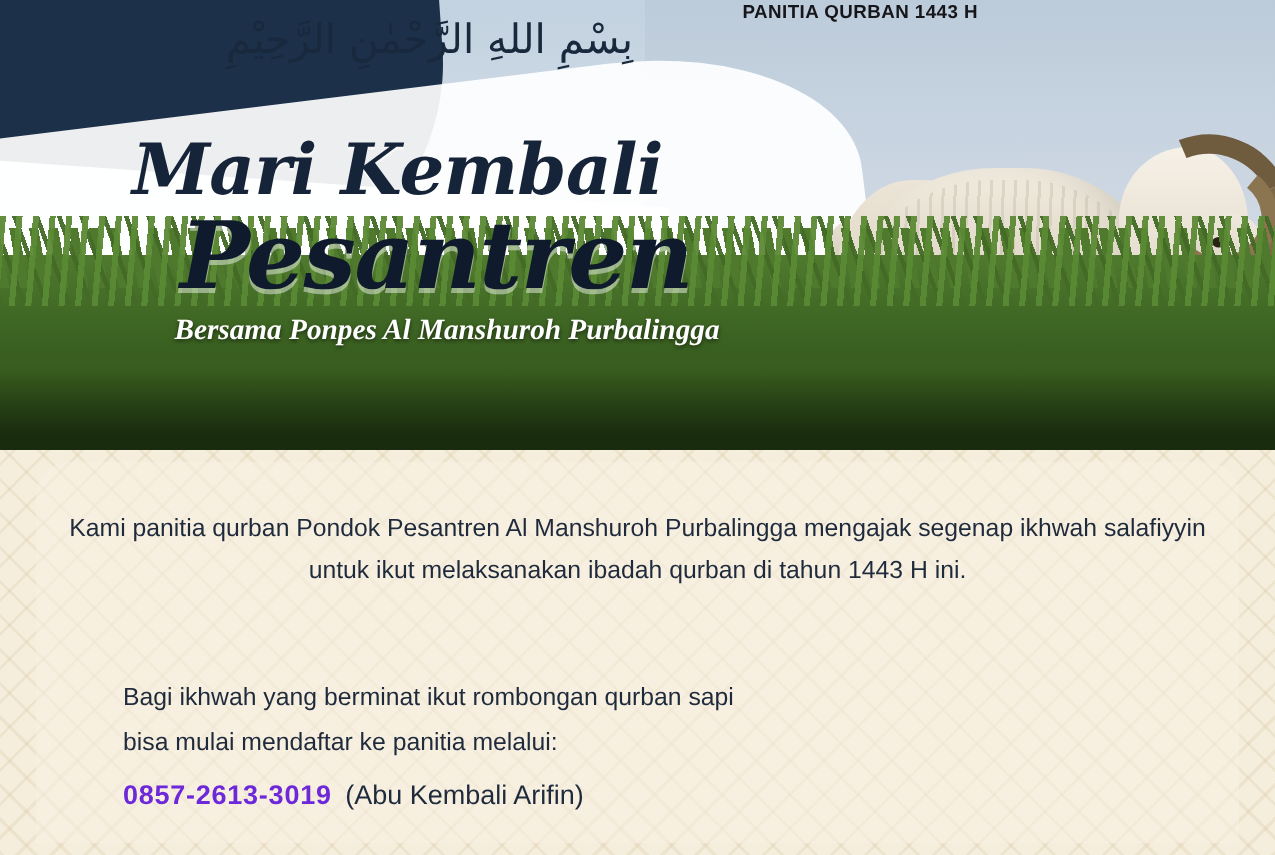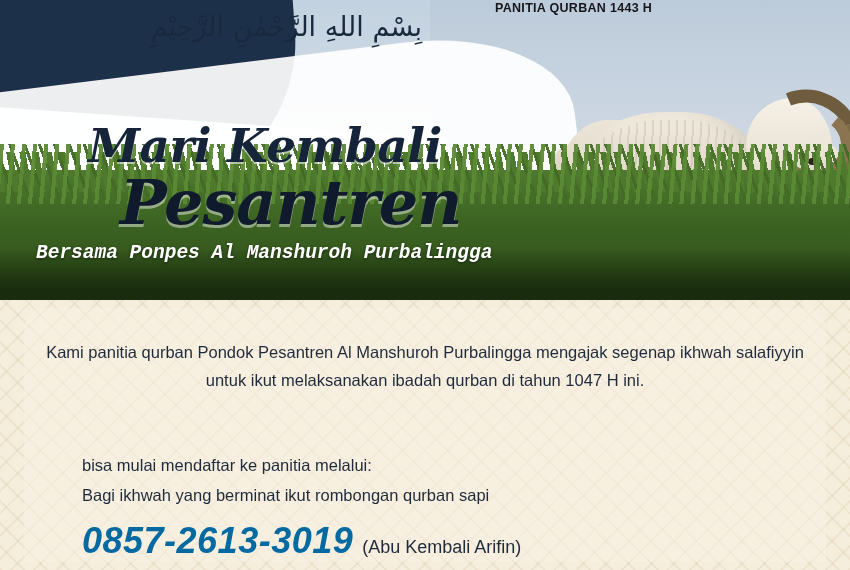--- a/index.html
+++ b/index.html
@@ -148,43 +148,43 @@
   .title1 {
     font-family: "DejaVu Serif", serif;
     font-style: italic;
     font-weight: bold;
     font-size: 47px;
     color: #16243a;
     letter-spacing: -.5px;
     padding-left: 88px;
     line-height: 56px;
     text-shadow: 0 2px 0 rgba(255,255,255,.55);
-    margin-top: 32px;
   }
   .title2 {
     font-family: "DejaVu Serif", serif;
     font-style: italic;
     font-weight: bold;
     font-size: 62px;
     color: #0f1b2c;
     letter-spacing: -1px;
     padding-left: 120px;
     line-height: 70px;
     margin-top: -6px;
     text-shadow: 0 3px 0 rgba(255,255,255,.45);
   }
   .subtitle {
-    font-family: Liberation Mono, monospace;
+    font-family: Liberation Serif, serif;
     font-style: italic;
     font-weight: bold;
     font-size: 19.5px;
     color: #ffffff;
     padding-left: 36px;
     margin-top: 4px;
     text-shadow: 0 1px 3px rgba(0,0,0,.55);
+    text-align: center;
   }
 
   
   .ram {
     position: absolute;
     right: 0; top: 50px;
     width: 300px;
     height: 250px;
   }
   .ram-body {
@@ -316,24 +316,23 @@
   .phone-row {
     position: absolute;
     left: 58px; top: 212px;
     display: flex;
     align-items: baseline;
     gap: 9px;
   }
   .phone {
     font-family: "Liberation Sans", sans-serif;
     font-weight: bold;
-    font-size: 36px;
+    font-size: 18px;
     letter-spacing: .5px;
-    color: #0369a1;
-    font-style: italic;
+    color: #6d28d9;
   }
   .phone-name {
     font-family: "Liberation Sans", sans-serif;
     font-size: 18px;
     color: #1f2b3c;
   }
 </style>
 </head>
 <body>
 
@@ -376,24 +375,24 @@
 
     <div class="title-wrap">
       <div class="title1">Mari Kembali</div>
       <div class="title2">Pesantren</div>
       <div class="subtitle">Bersama Ponpes Al Manshuroh Purbalingga</div>
     </div>
   </div>
 
   <div class="body-sec">
     <div class="body-inner">
-      <div class="para1">Kami panitia qurban Pondok Pesantren Al Manshuroh Purbalingga mengajak segenap ikhwah salafiyyin untuk ikut melaksanakan ibadah qurban di tahun 1047 H ini.</div>
+      <div class="para1">Kami panitia qurban Pondok Pesantren Al Manshuroh Purbalingga mengajak segenap ikhwah salafiyyin untuk ikut melaksanakan ibadah qurban di tahun 1443 H ini.</div>
       <div class="para2">
+        <div>Bagi ikhwah yang berminat ikut rombongan qurban sapi</div>
         <div>bisa mulai mendaftar ke panitia melalui:</div>
-        <div>Bagi ikhwah yang berminat ikut rombongan qurban sapi</div>
       </div>
       <div class="phone-row">
         <span class="phone">0857-2613-3019</span>
         <span class="phone-name">(Abu Kembali Arifin)</span>
       </div>
     </div>
   </div>
 
 </div>
 

